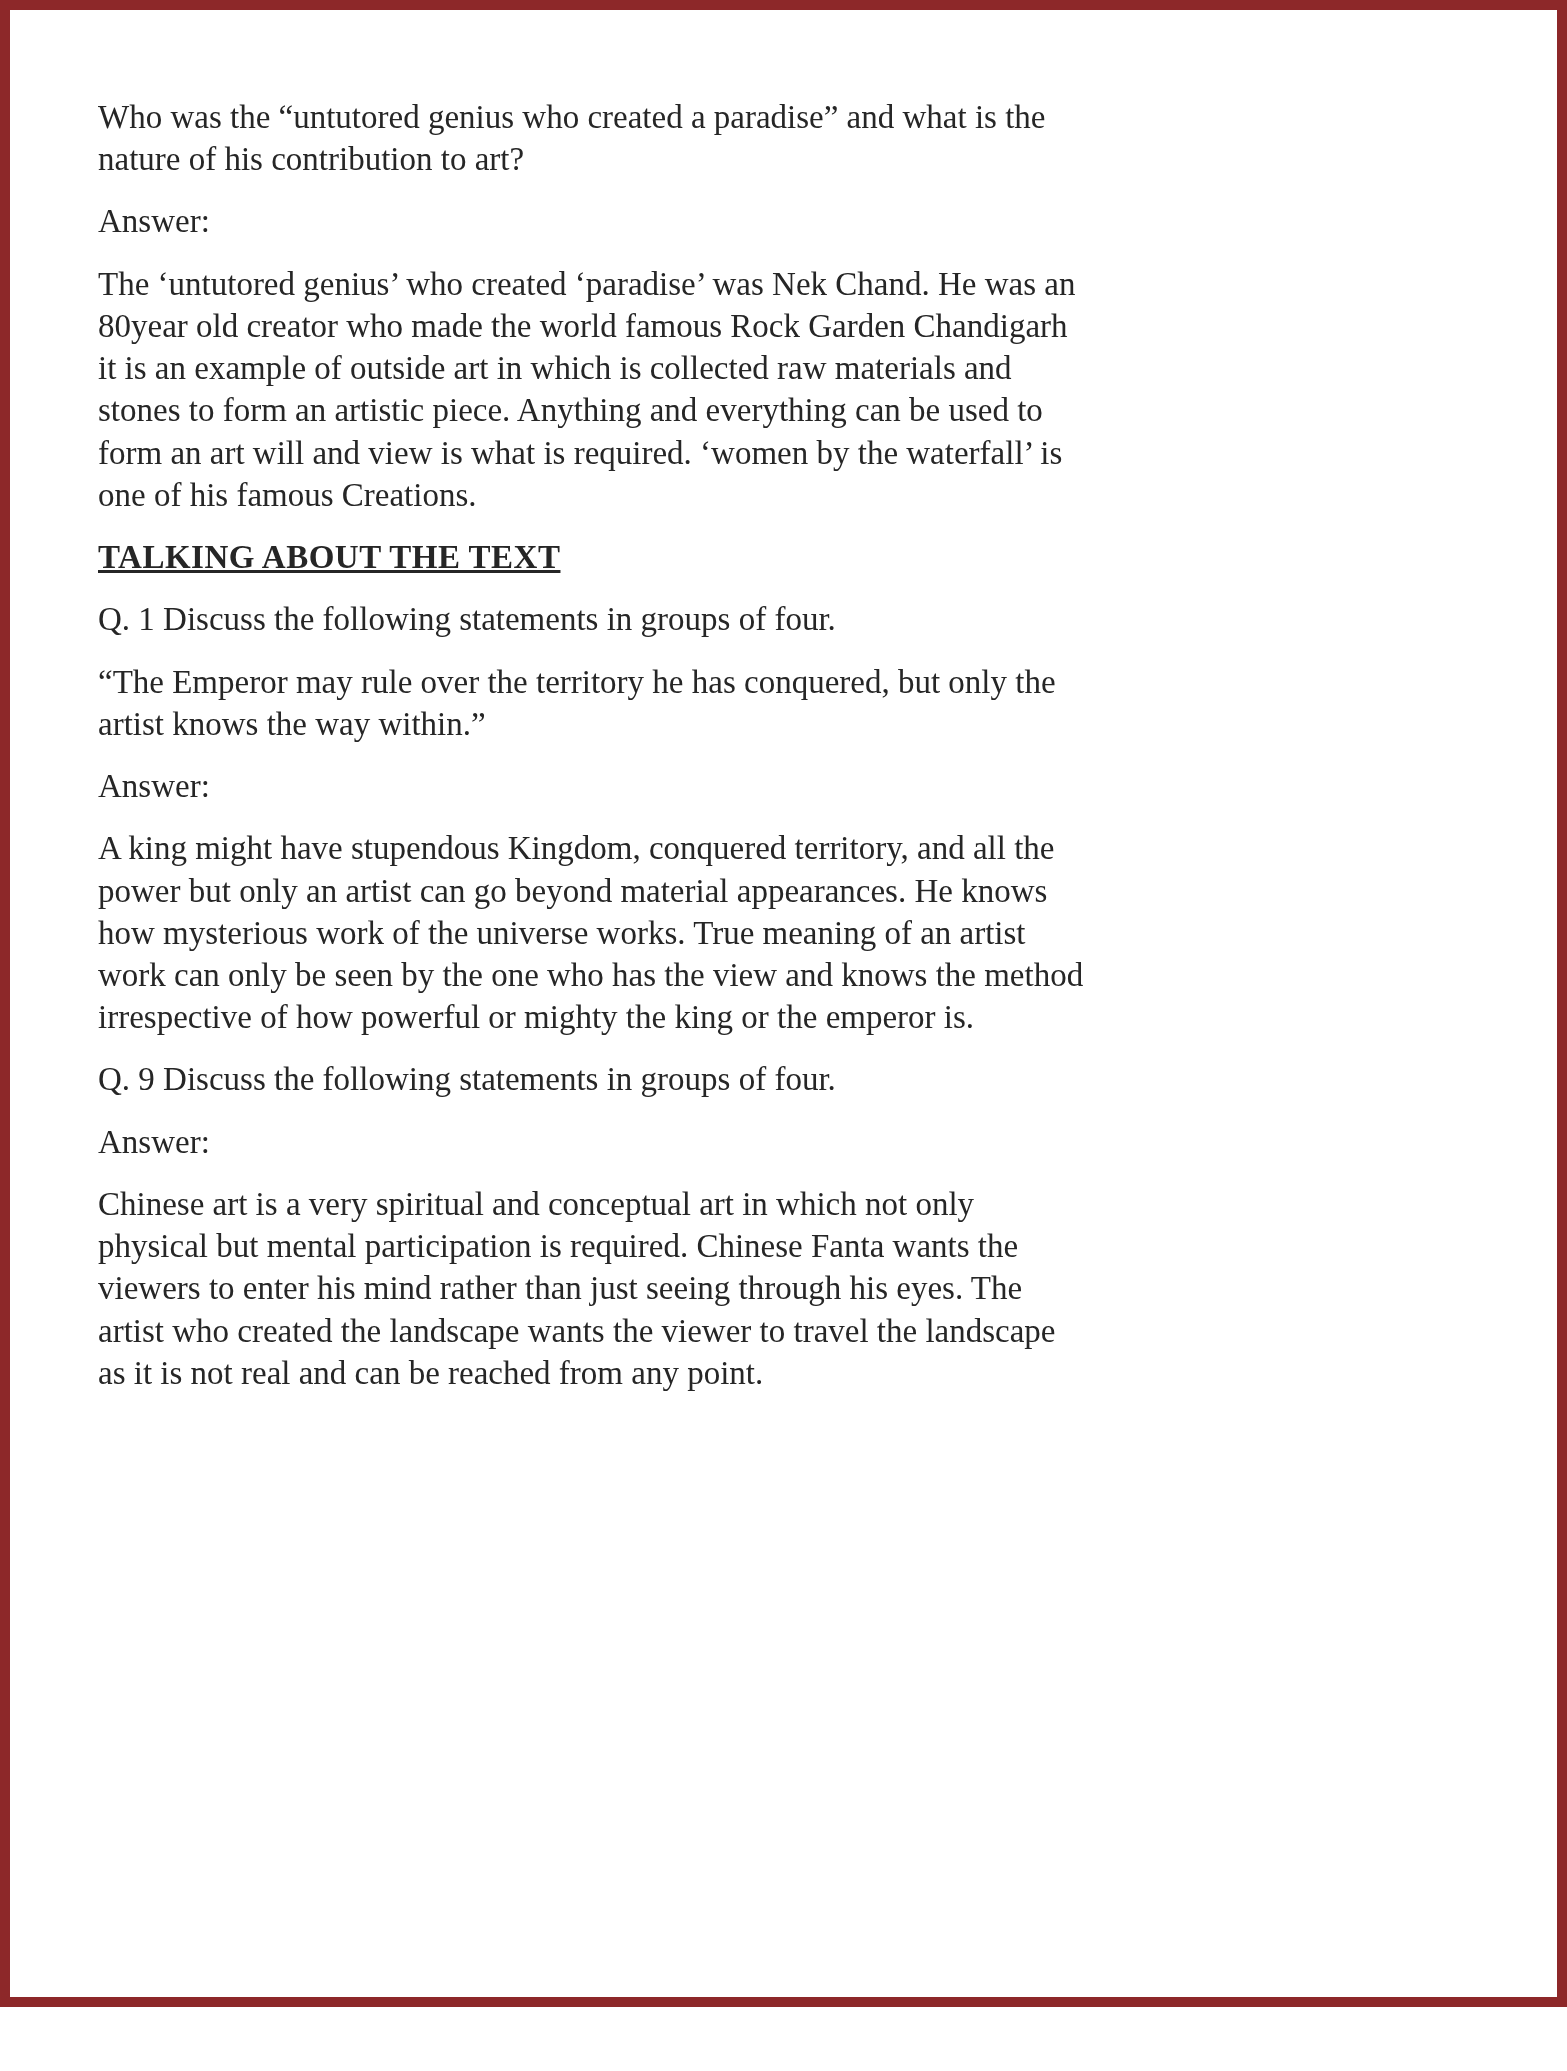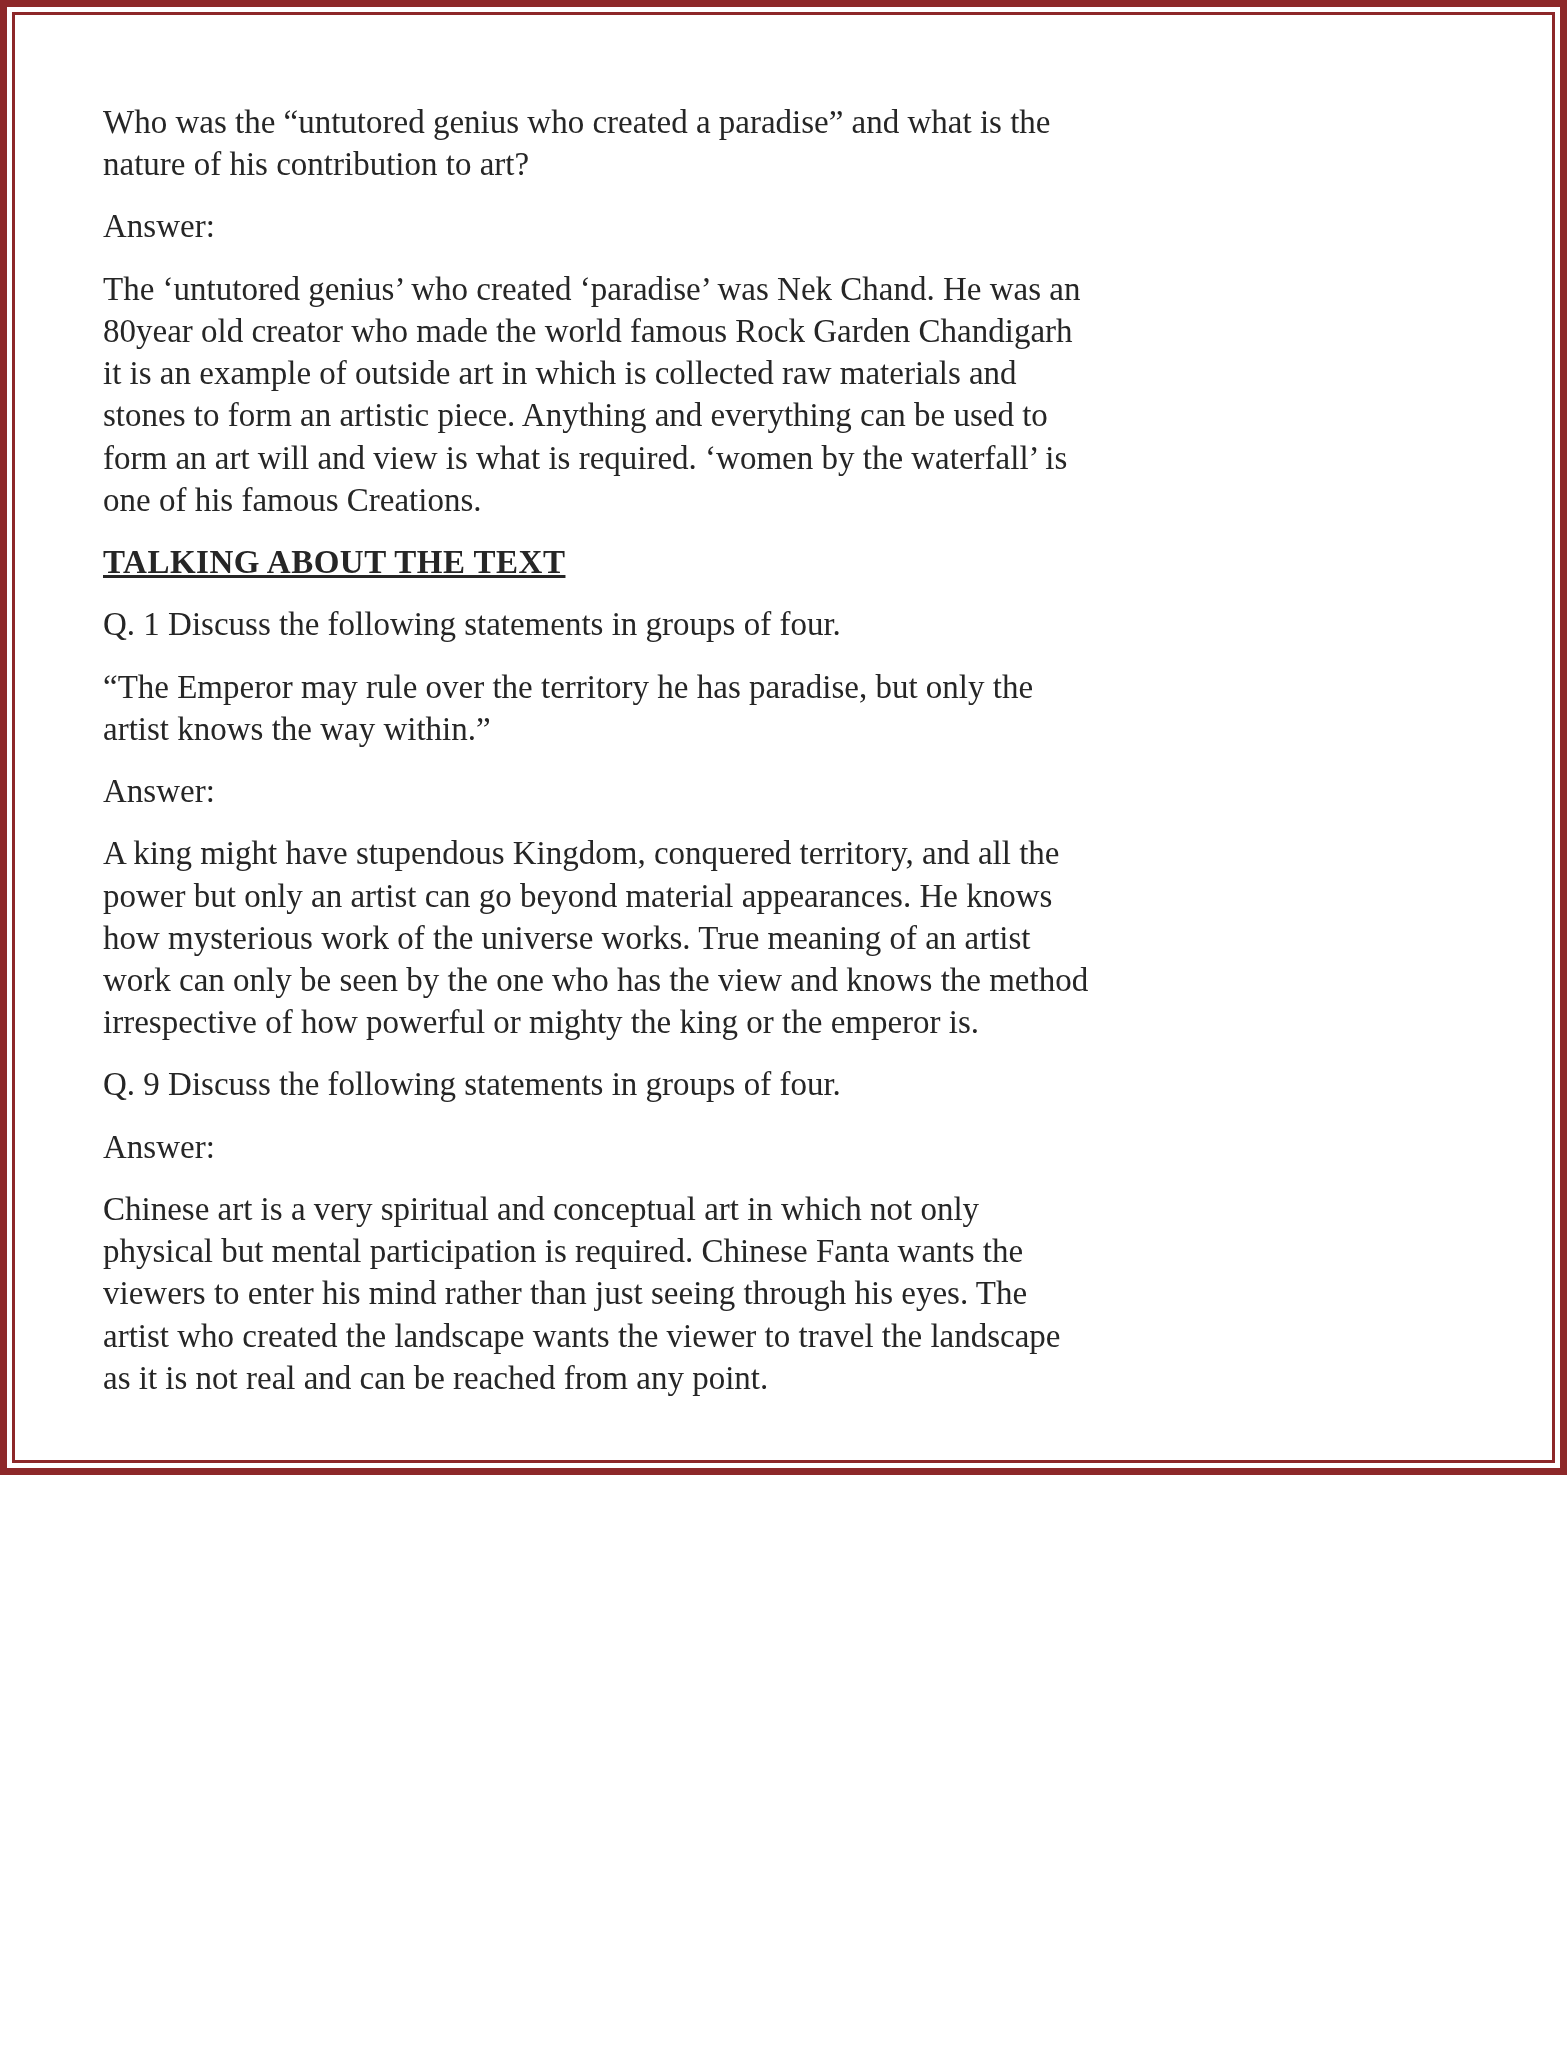--- a/index.html
+++ b/index.html
@@ -8,25 +8,24 @@
     --page-bg:#ffffff;
   }
   html,body{
     margin:0;
     padding:0;
     background:#ffffff;
   }
   .page{
     position:relative;
     width:1567px;
-    height:1475px;
+    height:2007px;
     box-sizing:border-box;
     background:var(--page-bg);
     border:7px solid var(--border-color);
-    padding:5px;
     overflow:hidden;
   }
   .inner-frame{
     width:100%;
     height:100%;
     box-sizing:border-box;
     border:3px solid var(--border-color);
   }
   .content{
     box-sizing:border-box;
@@ -59,21 +58,21 @@
       <p>Who was the “untutored genius who created a paradise” and what is the nature of his contribution to art?</p>
 
       <p>Answer:</p>
 
       <p>The ‘untutored genius’ who created ‘paradise’ was Nek Chand. He was an 80year old creator who made the world famous Rock Garden Chandigarh it is an example of outside art in which is collected raw materials and stones to form an artistic piece. Anything and everything can be used to form an art will and view is what is required. ‘women by the waterfall’ is one of his famous Creations.</p>
 
       <p class="section-heading">TALKING ABOUT THE TEXT</p>
 
       <p>Q. 1 Discuss the following statements in groups of four.</p>
 
-      <p>“The Emperor may rule over the territory he has paradise, but only the artist knows the way within.”</p>
+      <p>“The Emperor may rule over the territory he has conquered, but only the artist knows the way within.”</p>
 
       <p>Answer:</p>
 
       <p>A king might have stupendous Kingdom, conquered territory, and all the power but only an artist can go beyond material appearances. He knows how mysterious work of the universe works. True meaning of an artist work can only be seen by the one who has the view and knows the method irrespective of how powerful or mighty the king or the emperor is.</p>
 
       <p>Q. 9 Discuss the following statements in groups of four.</p>
 
 
       <p>Answer:</p>
 

